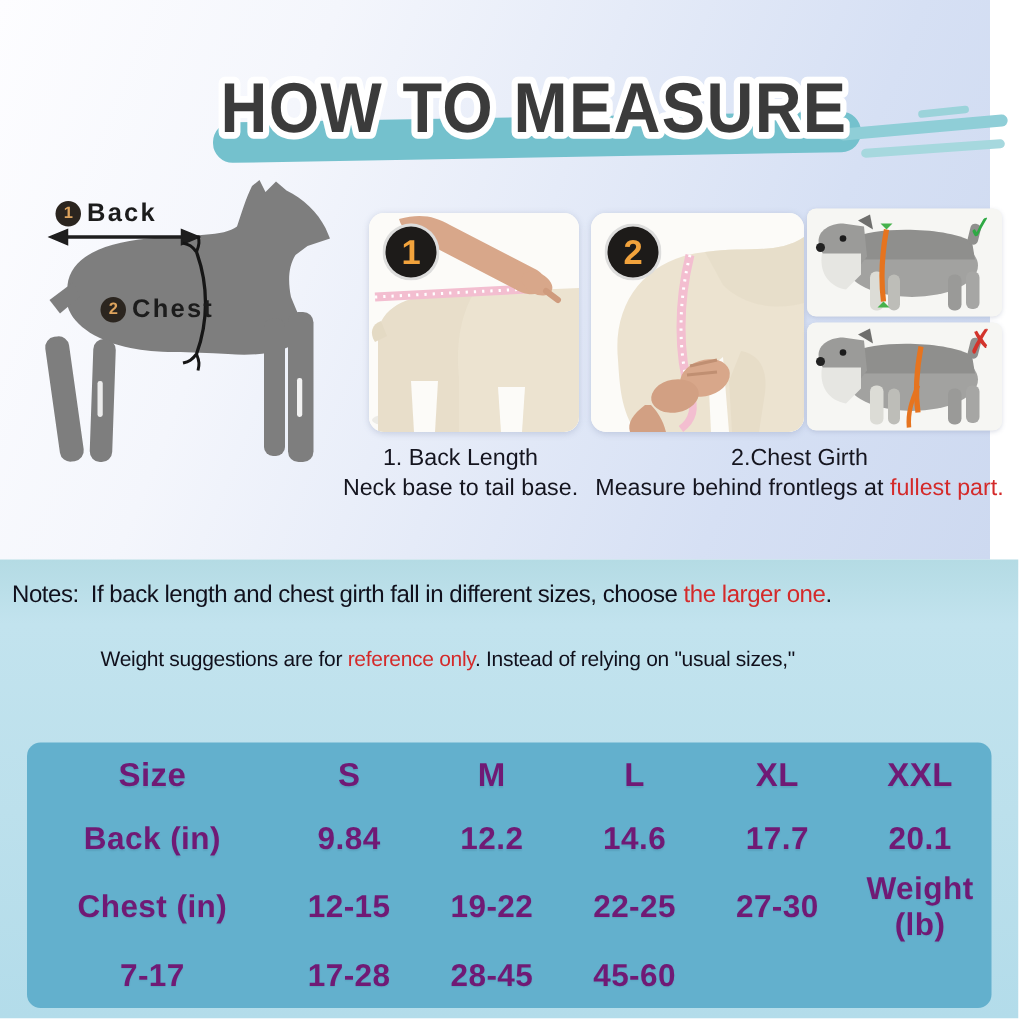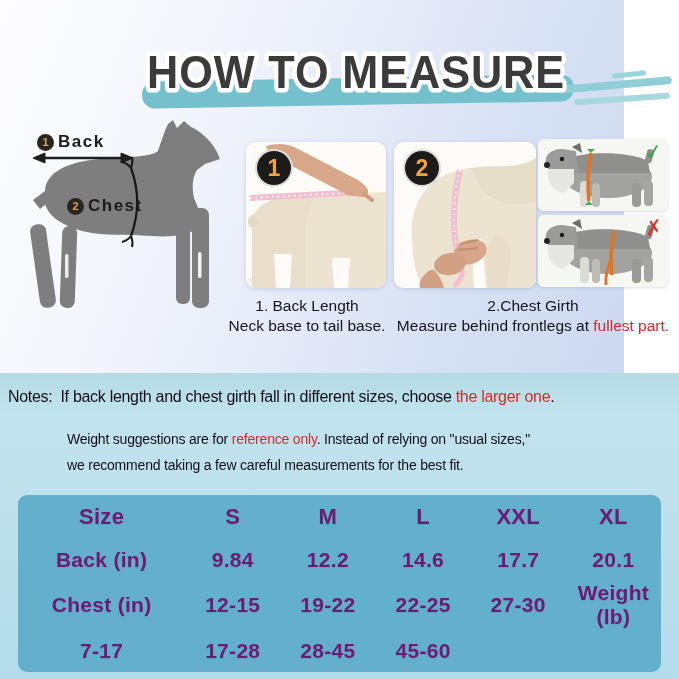--- a/index.html
+++ b/index.html
@@ -7,20 +7,21 @@
     width:679px;height:679px;overflow:hidden;
     font-family:"Liberation Sans","DejaVu Sans",sans-serif;
     -webkit-font-smoothing:antialiased;
   }
   .canvas{position:relative;width:679px;height:679px;}
 
   
   .top{
     position:absolute;left:0;top:0;width:624px;height:373px;
     background:linear-gradient(112deg,#fdfdff 0%,#f4f6fc 28%,#e5ebf8 52%,#d6e0f4 76%,#cdd9f0 100%);
+    padding-left:36px;
   }
   .title-svg{position:absolute;left:0;top:26px;width:679px;height:92px;}
   .title-svg text{
     font-family:"Liberation Sans","DejaVu Sans",sans-serif;
     font-weight:bold;
   }
 
   
   .dog-diagram{position:absolute;left:5px;top:112px;width:240px;height:206px;}
   .dog-diagram svg{position:absolute;left:0;top:0;width:100%;height:100%;}
@@ -258,30 +259,30 @@
     <div class="caption cap-2">
       <div>2.Chest Girth</div>
       <div><span>Measure behind frontlegs at </span><span class="red">fullest part.</span></div>
     </div>
   </section>
 
   <section class="notes">
 
     <p class="note-main"><span class="notes-word">Notes:</span><span>If back length and chest girth fall in different sizes, choose </span><span class="red">the larger one</span><span>.</span></p>
 
-    <p class="note-sub"><span>Weight suggestions are for </span><span class="red">reference only</span><span>. Instead of relying on "usual sizes,"</span><br><span>we recommend taking a few careful measurements for the best fit.</span></p>
+    <p class="note-sub"><span>Weight suggestions are for </span><span class="red">reference only</span><span>. Instead of relying on "usual sizes,"</span><br></p>
 
     <div class="size-table">
 
       <div class="st-cell st-head">Size</div>
       <div class="st-cell st-head">S</div>
       <div class="st-cell st-head">M</div>
       <div class="st-cell st-head">L</div>
+      <div class="st-cell st-head">XL</div>
       <div class="st-cell st-head">XXL</div>
-      <div class="st-cell st-head">XL</div>
 
       <div class="st-cell">Back (in)</div>
       <div class="st-cell">9.84</div>
       <div class="st-cell">12.2</div>
       <div class="st-cell">14.6</div>
       <div class="st-cell">17.7</div>
       <div class="st-cell">20.1</div>
 
       <div class="st-cell">Chest (in)</div>
       <div class="st-cell">12-15</div>

